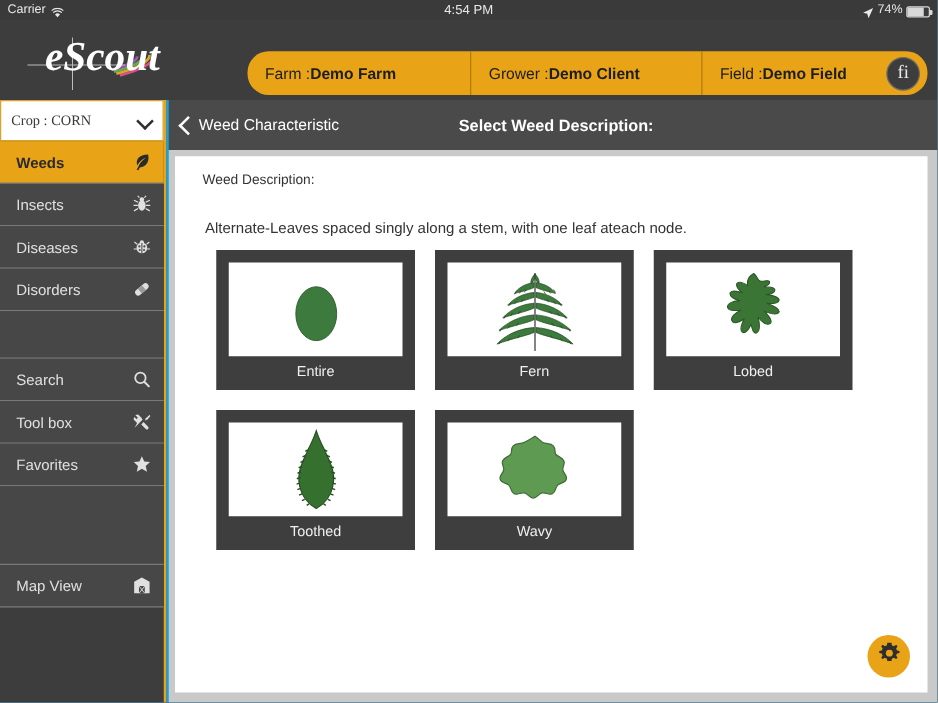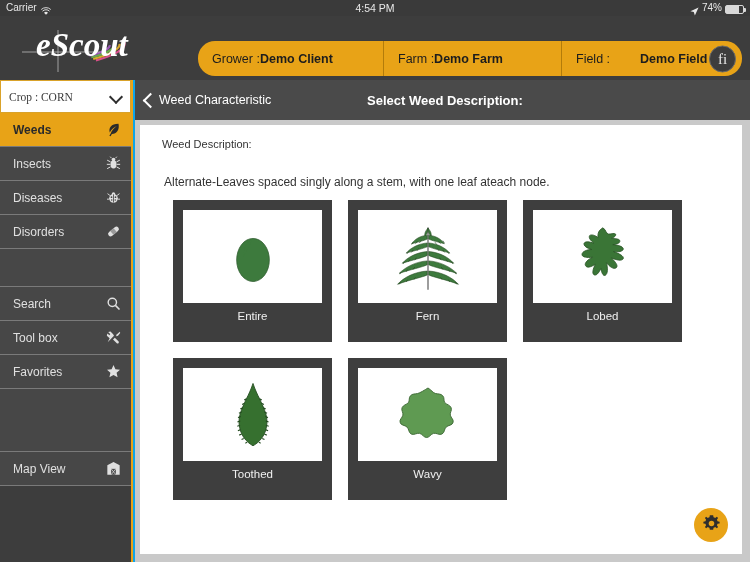--- a/index.html
+++ b/index.html
@@ -48,21 +48,21 @@
     display:flex; align-items:center;
     padding-left:14px;
     font-size:12.5px; color:#1d1d1d;
     position:relative; white-space:nowrap;
   }
   .crumb + .crumb { border-left:1px solid #b37c0a; }
   .crumb .lbl { font-weight:400; }
   .crumb .val { font-weight:bold; }
   .crumb-grower { width:185px; }
   .crumb-farm   { width:178px; }
-  .crumb-field  { flex:1;gap:30px; }
+  .crumb-field  { flex:1; }
   .fi-badge {
     position:absolute; right:6px; top:50%; transform:translateY(-50%);
     width:27px; height:27px; border-radius:50%;
     background:#3d3d3d; color:#e8e8e8;
     font-family:"Liberation Serif", serif; 
     font-size:15px; display:flex; align-items:center; justify-content:center;
     border:1px solid #6a6a6a;
   }
 
   
@@ -142,21 +142,21 @@
     position:absolute; left:24px; top:50px;
     font-size:12px; color:#333;
   }
 
   .card-grid {
     position:absolute; left:33px; top:75px;
     display:flex; flex-wrap:wrap; gap:16px;
     width:540px;
   }
   .card {
-    width:159px; height:142px;
+    width:159px; height:112px;
     background:#3e3e3e;
     padding:10px 10px 0 10px;
     cursor:pointer;
     display:flex; flex-direction:column; align-items:center;
   }
   .card-img {
     width:139px; height:93px; background:#ffffff;
     display:flex; align-items:center; justify-content:center;
   }
   .card-label {
@@ -213,27 +213,27 @@
           <ellipse cx="62" cy="28" rx="45" ry="11" stroke="#6aa84f" transform="rotate(-7 62 28)" stroke-dasharray="80 200" stroke-dashoffset="52"></ellipse>
           <ellipse cx="62" cy="28" rx="40" ry="9" stroke="#9b59b6" transform="rotate(-7 62 28)" stroke-dasharray="72 200" stroke-dashoffset="48"></ellipse>
         </g>
         <line x1="14" y1="30" x2="92" y2="30" stroke="#bdbdbd" stroke-width="0.8"></line>
         <line x1="50" y1="8" x2="50" y2="50" stroke="#bdbdbd" stroke-width="0.8"></line>
         <text x="28" y="34" font-family="Liberation Serif, serif" font-style="italic" font-weight="bold" font-size="33" fill="#ffffff">eScout</text>
       </svg>
     </div>
 
     <div class="crumbbar">
+      <div class="crumb crumb-farm">
+        <span class="lbl">Farm :</span>
+        <span class="val">Demo Farm</span>
+      </div>
       <div class="crumb crumb-grower">
         <span class="lbl">Grower :</span>
         <span class="val">Demo Client</span>
-      </div>
-      <div class="crumb crumb-farm">
-        <span class="lbl">Farm :</span>
-        <span class="val">Demo Farm</span>
       </div>
       <div class="crumb crumb-field">
         <span class="lbl">Field :</span>
         <span class="val">Demo Field</span>
       </div>
       <div class="fi-badge">fi</div>
     </div>
   </div>
 
   <div class="sidebar">

